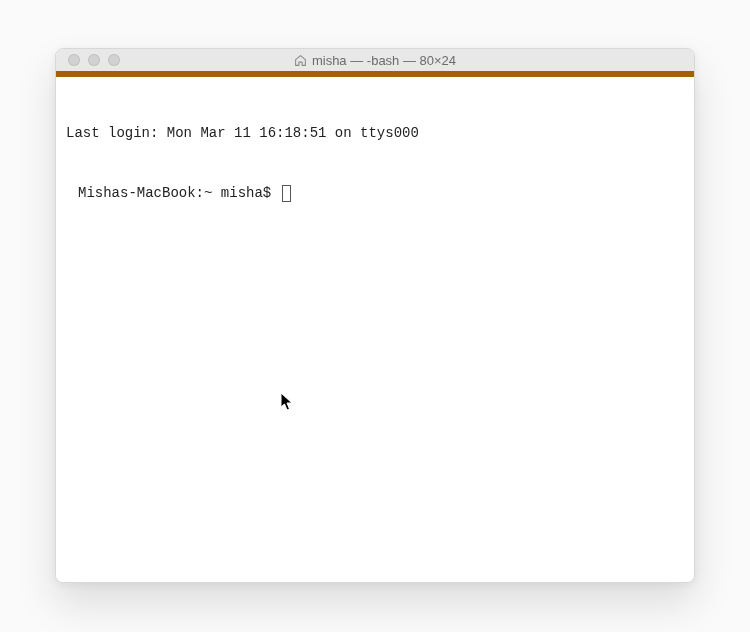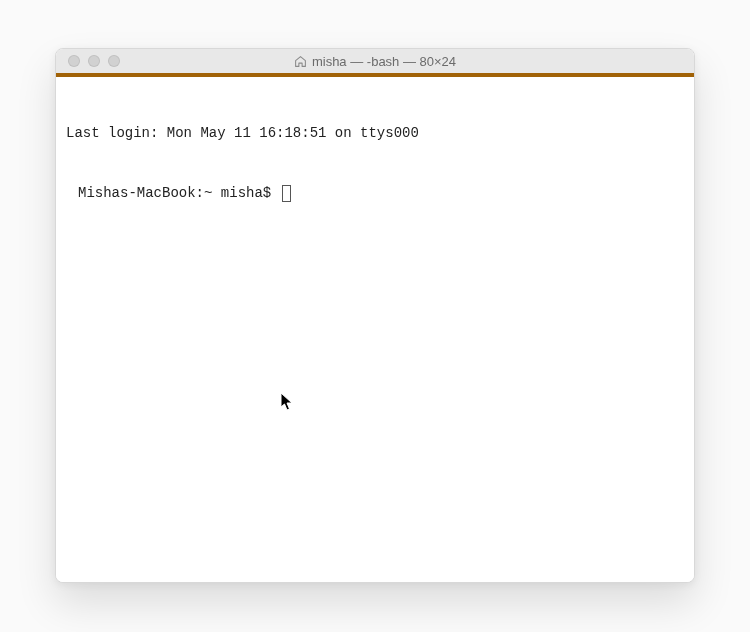--- a/index.html
+++ b/index.html
@@ -20,21 +20,21 @@
       border: 1px solid #d8d8d8;
       border-radius: 8px;
       box-shadow: 0 20px 40px rgba(0,0,0,0.12), 0 2px 8px rgba(0,0,0,0.06);
       overflow: hidden;
       display: flex;
       flex-direction: column;
     }
     .titlebar {
       height: 28px;
       background: #e8e8e8;
-      border-bottom: 4px solid #a16207;
+      border-bottom: 6px solid #a16207;
       display: flex;
       align-items: center;
       position: relative;
       flex-shrink: 0;
     }
     .traffic-lights {
       display: flex;
       gap: 8px;
       padding-left: 12px;
     }
@@ -103,21 +103,21 @@
     <div class="title-center">
       <span class="home-icon">
         <svg width="13" height="13" viewBox="0 0 16 16" fill="none">
           <path d="M2 7 L8 2 L14 7 V14 H10 V10 H6 V14 H2 Z" stroke="#8a8a8a" stroke-width="1.3" stroke-linejoin="round" fill="none"></path>
         </svg>
       </span>
       <span>misha — -bash — 80×24</span>
     </div>
   </div>
   <div class="terminal-body">
-    <span class="line">Last login: Mon May 11 16:18:51 on ttys000</span>
+    <span class="line">Last login: Mon Mar 11 16:18:51 on ttys000</span>
     <span class="prompt-line"><span>Mishas-MacBook:~ misha$ </span><span class="cursor-block"></span></span>
   </div>
 </div>
 
 <div class="mouse-cursor">
   <svg width="14" height="20" viewBox="0 0 14 20">
     <path d="M1 1 L1 15 L4.5 12 L7 18 L9.5 17 L7 11 L12 11 Z" fill="#000" stroke="#fff" stroke-width="1"></path>
   </svg>
 </div>
 

